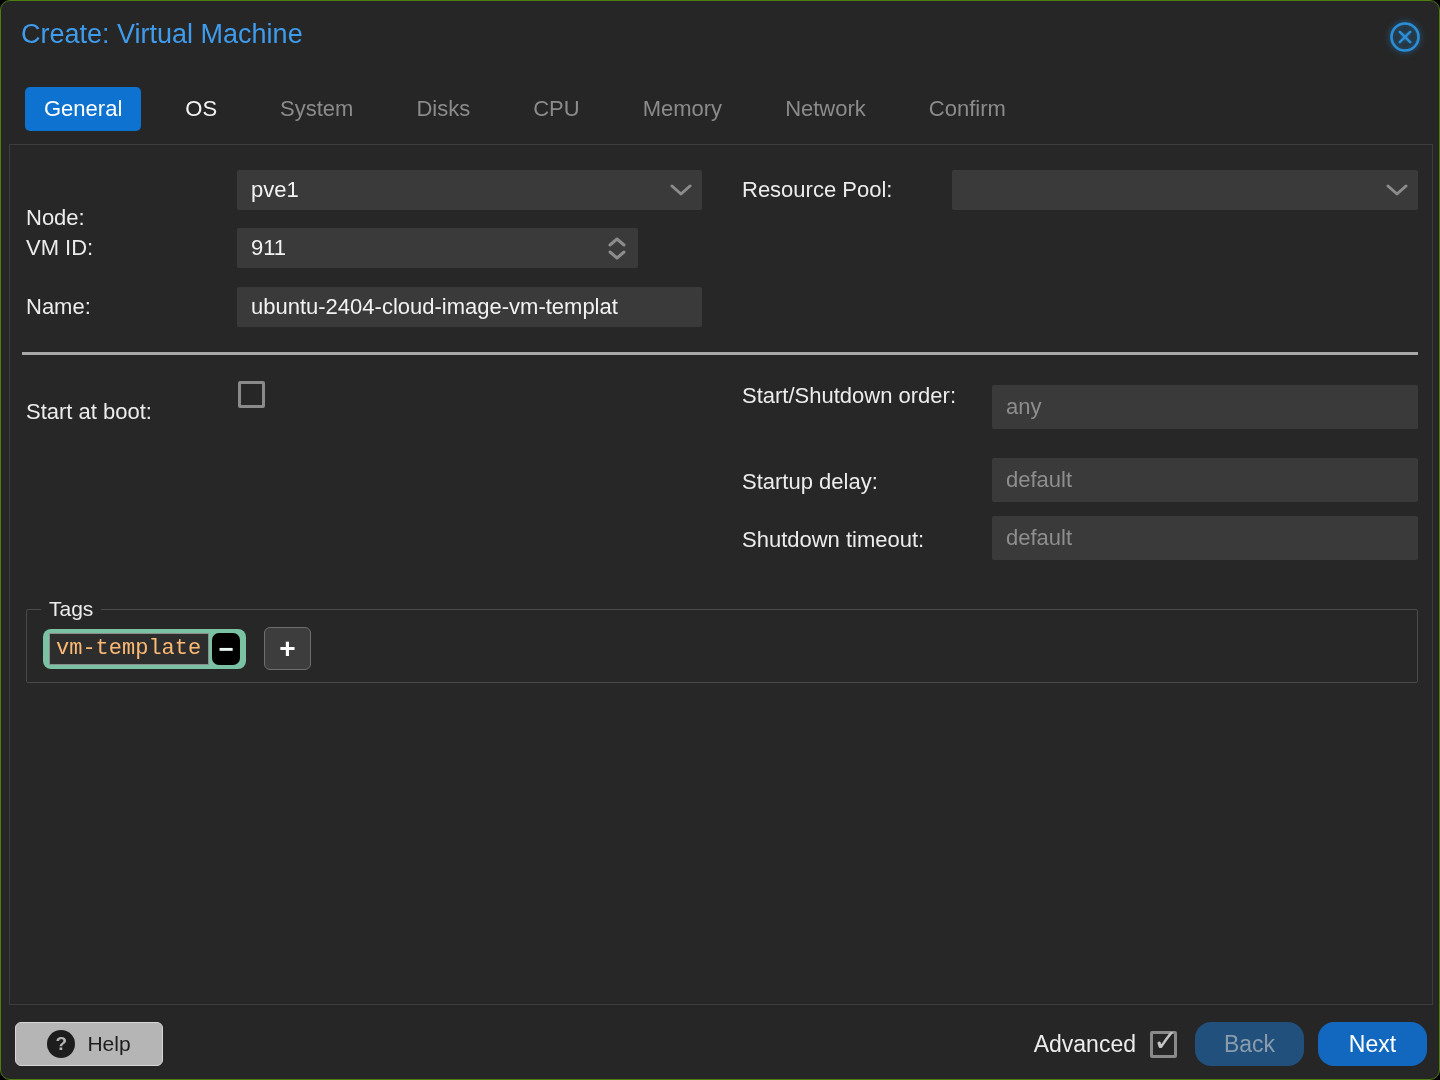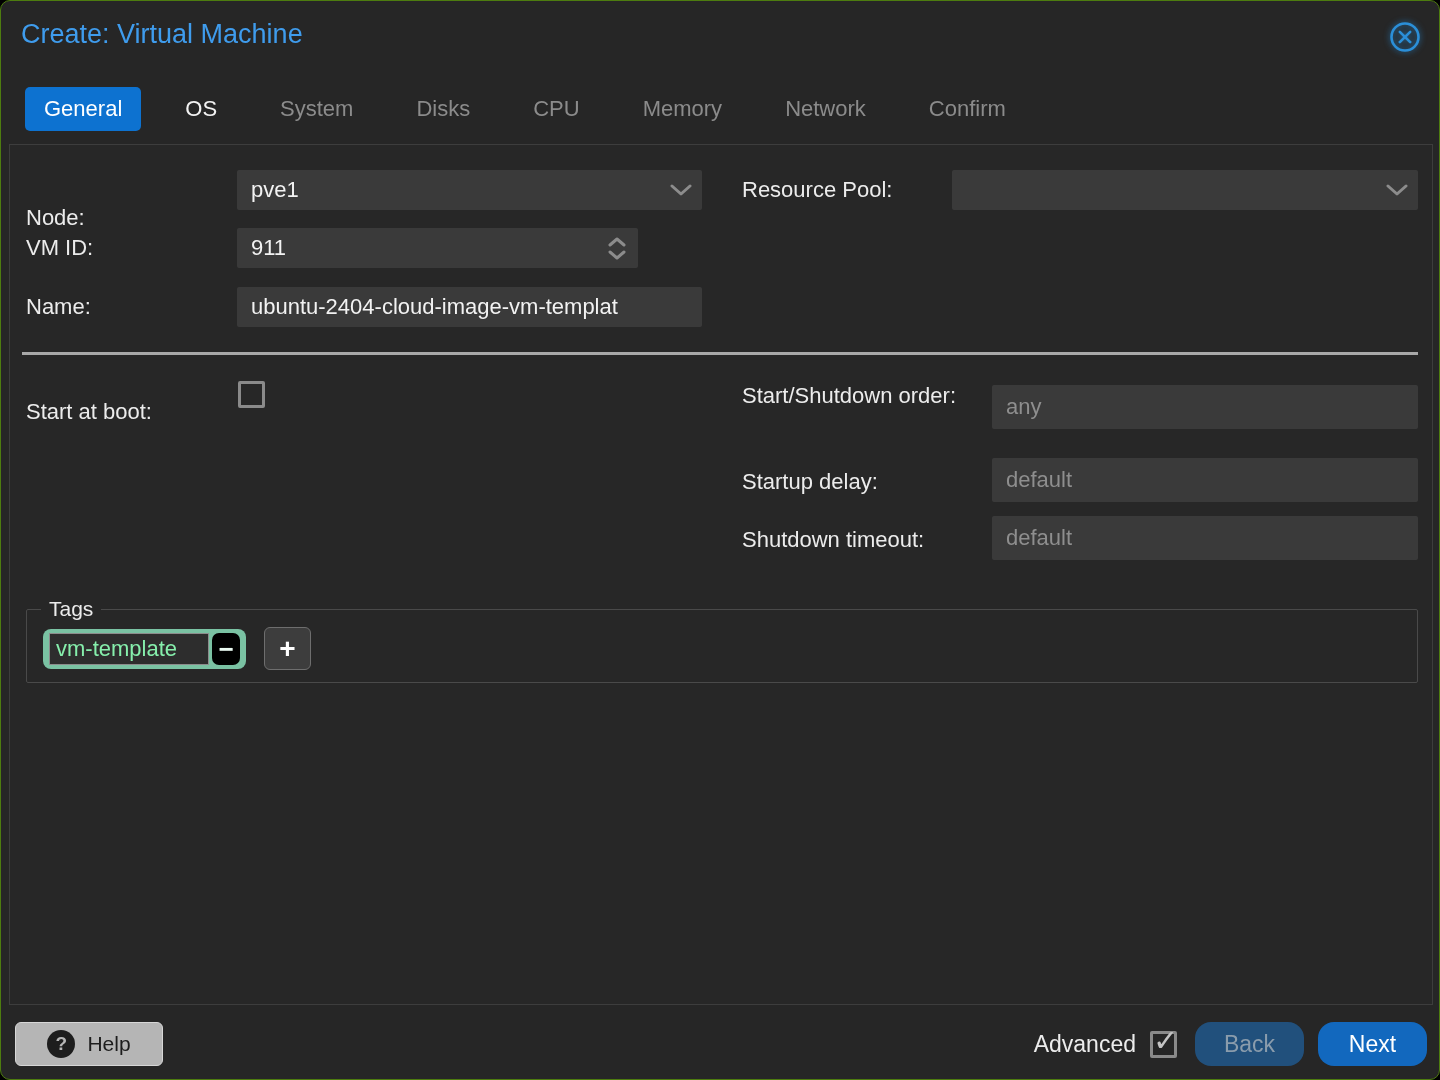--- a/index.html
+++ b/index.html
@@ -44,21 +44,21 @@
   .checkbox .mark { color:#c4c4c4; font-size:30px; line-height:20px; transform:translate(2px,-3px); }
 
   
   .tags-fieldset { position:absolute; left:16px; top:452px; width:1392px; height:86px;
                    border:1px solid #4a4a4a; border-radius:2px; }
   .tags-fieldset legend { margin-left:14px; padding:0 8px; font-size:21px; color:#ececec;margin-top:43px; }
   .tags-row { display:flex; align-items:center; gap:18px; padding:6px 0 0 16px; }
   .tag-chip { display:flex; align-items:center; background:#7ac2a3; border-radius:8px;
               padding:4px 6px 4px 6px; height:40px; }
   .tag-input { width:160px; height:32px; background:#2d2d2d; border:1px solid #8c8c8c;
-               color:#86efac; font-size:22px; font-family:Liberation Sans, sans-serif;
+               color:#fdba74; font-size:22px; font-family:Liberation Mono, monospace;
                padding:0 6px; outline:none; }
   .tag-remove { width:28px; height:32px; margin-left:3px; background:#000000; border:none;
                 border-radius:7px; color:#eafaf2; display:flex; align-items:center;
                 justify-content:center; font-size:26px; font-weight:bold; cursor:pointer; line-height:1; }
   .tag-add { width:47px; height:43px; background:#3d3d3d; border:1px solid #6e6e6e; border-radius:6px;
              color:#ffffff; font-size:28px; font-weight:bold; display:flex; align-items:center;
              justify-content:center; cursor:pointer; line-height:1; }
 
   
   .footer { position:absolute; left:0; top:1005px; width:1440px; height:75px; display:flex;

